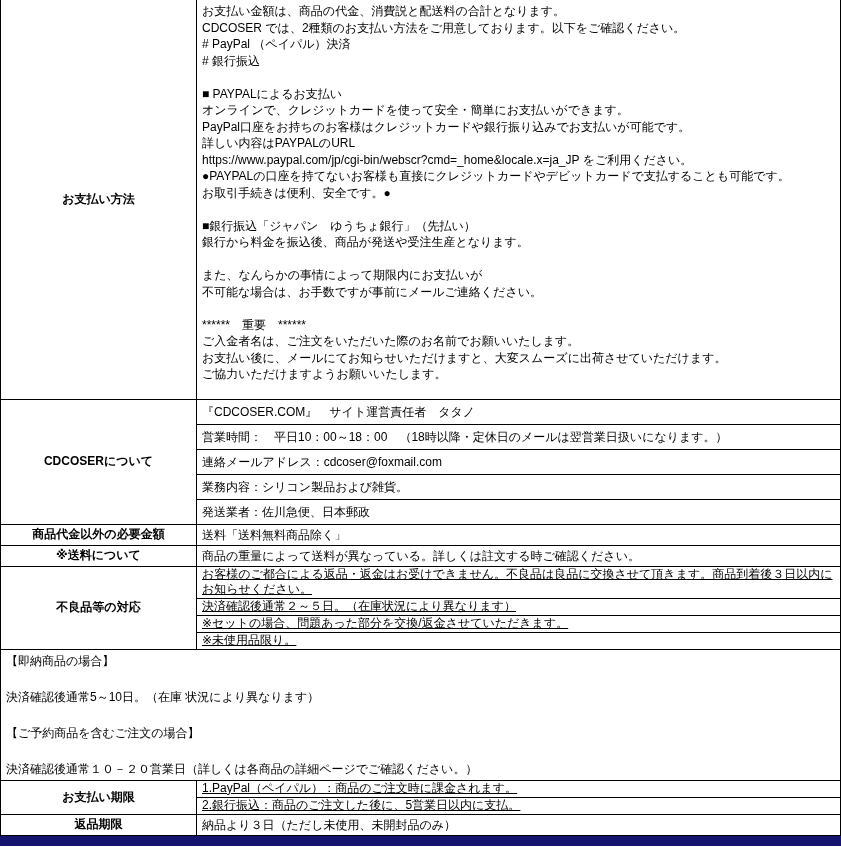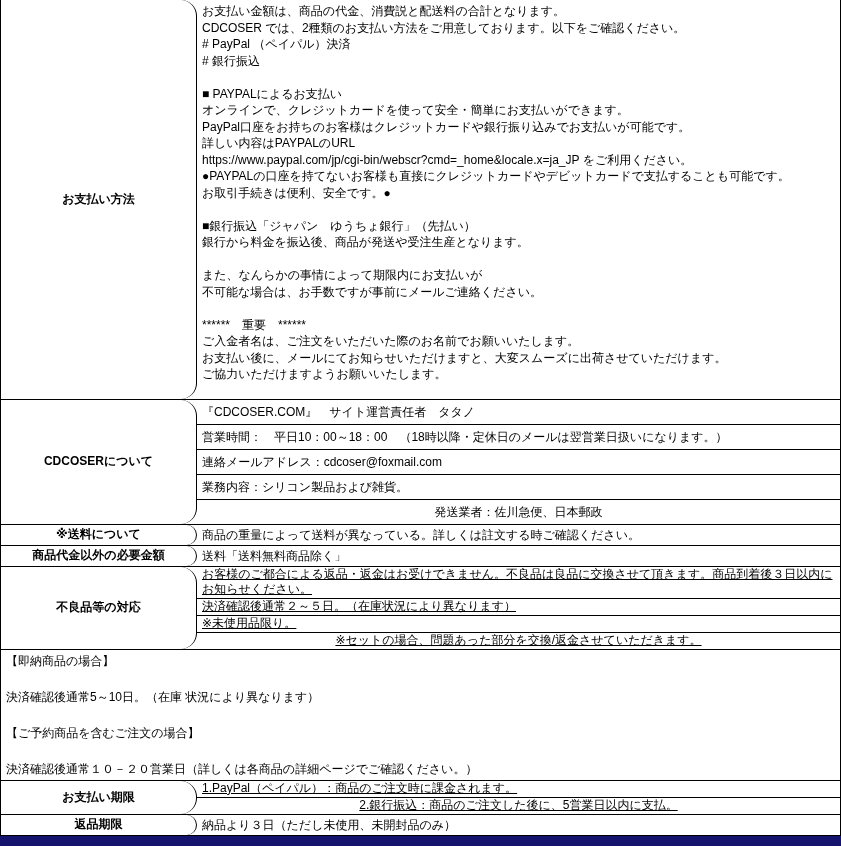--- a/index.html
+++ b/index.html
@@ -28,35 +28,34 @@
     width: 196px;
     box-sizing: border-box;
     border-right: 1px solid #000;
     display: flex;
     align-items: center;
     justify-content: center;
     text-align: center;
     font-weight: bold;
     padding: 0 6px;
     line-height: 15px;
-    border-radius: 16px;
   }
   .ccell { flex: 1; min-width: 0; box-sizing: border-box; }
   .pre {
     white-space: pre-line;
     padding: 3px 5px 16px 5px;
     line-height: 16.5px;
   }
   .pre.wide { line-height: 18px; padding: 2px 5px; }
   .sub {
     border-bottom: 1px solid #000;
     padding: 4px 5px;
     line-height: 16px;
   }
-  .sub:last-child { border-bottom: 0; text-align: center; }
+  .sub:last-child { border-bottom: 0; }
   .sub.tight { padding: 0 5px 1px 5px; line-height: 15px; text-decoration: underline; }
   .single { padding: 3px 5px 2px 5px; line-height: 15px; }
   .bold { font-weight: normal; }
   .footer-bar { width: 841px; height: 10px; }
 </style>
 </head>
 <body>
 
 <div class="info-table">
 
@@ -92,36 +91,36 @@
     <div class="ccell">
       <div class="sub">『CDCOSER.COM』　サイト運営責任者　タタノ</div>
       <div class="sub">営業時間：　平日10：00～18：00　（18時以降・定休日のメールは翌営業日扱いになります。）</div>
       <div class="sub bold">連絡メールアドレス：cdcoser@foxmail.com</div>
       <div class="sub">業務内容：シリコン製品および雑貨。</div>
       <div class="sub">発送業者：佐川急便、日本郵政</div>
     </div>
   </div>
 
   <div class="trow">
-    <div class="hcell">※送料について</div>
-    <div class="ccell single">商品の重量によって送料が異なっている。詳しくは註文する時ご確認ください。</div>
+    <div class="hcell">商品代金以外の必要金額</div>
+    <div class="ccell single">送料「送料無料商品除く」</div>
   </div>
 
   <div class="trow">
-    <div class="hcell">商品代金以外の必要金額</div>
-    <div class="ccell single">送料「送料無料商品除く」</div>
+    <div class="hcell">※送料について</div>
+    <div class="ccell single">商品の重量によって送料が異なっている。詳しくは註文する時ご確認ください。</div>
   </div>
 
   <div class="trow">
     <div class="hcell">不良品等の対応</div>
     <div class="ccell">
       <div class="sub tight">お客様のご都合による返品・返金はお受けできません。不良品は良品に交換させて頂きます。商品到着後３日以内にお知らせください。</div>
       <div class="sub tight">決済確認後通常２～５日。（在庫状況により異なります）</div>
+      <div class="sub tight">※セットの場合、問題あった部分を交換/返金させていただきます。</div>
       <div class="sub tight">※未使用品限り。</div>
-      <div class="sub tight">※セットの場合、問題あった部分を交換/返金させていただきます。</div>
     </div>
   </div>
 
   <div class="trow">
     <div class="ccell pre wide">【即納商品の場合】
 
 決済確認後通常5～10日。（在庫 状況により異なります）
 
 【ご予約商品を含むご注文の場合】
 

